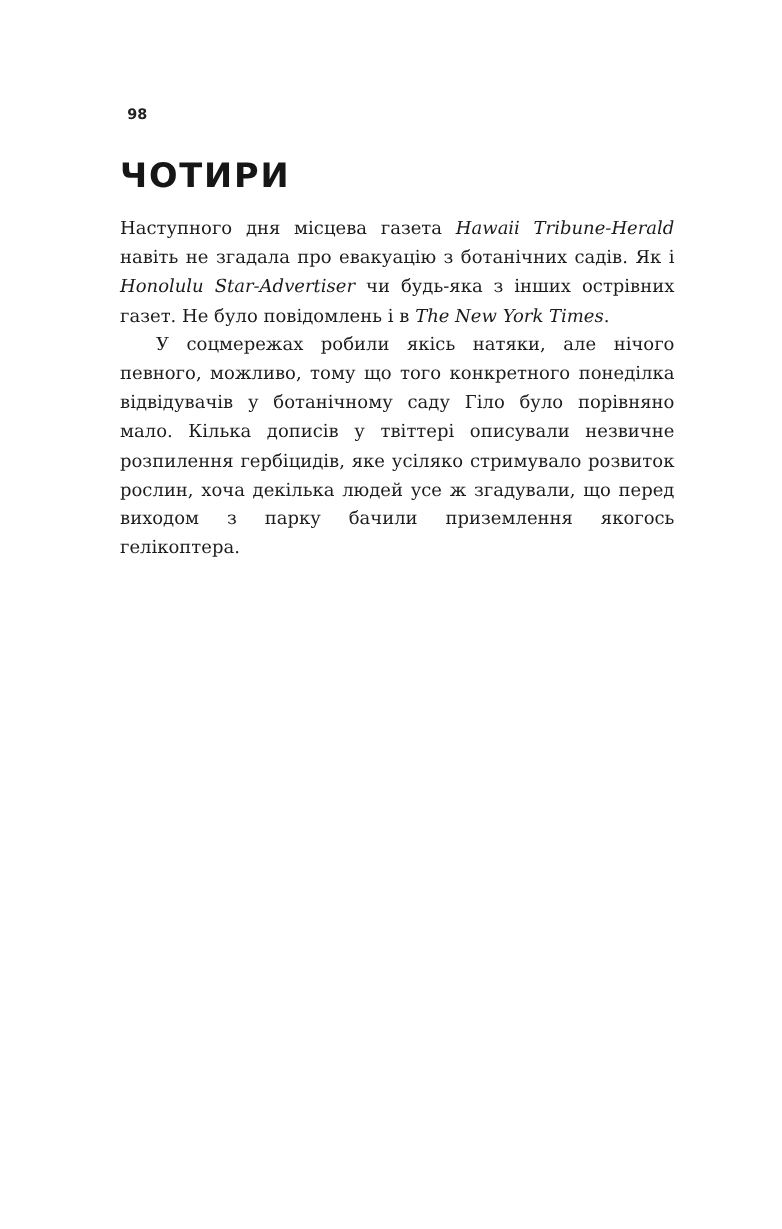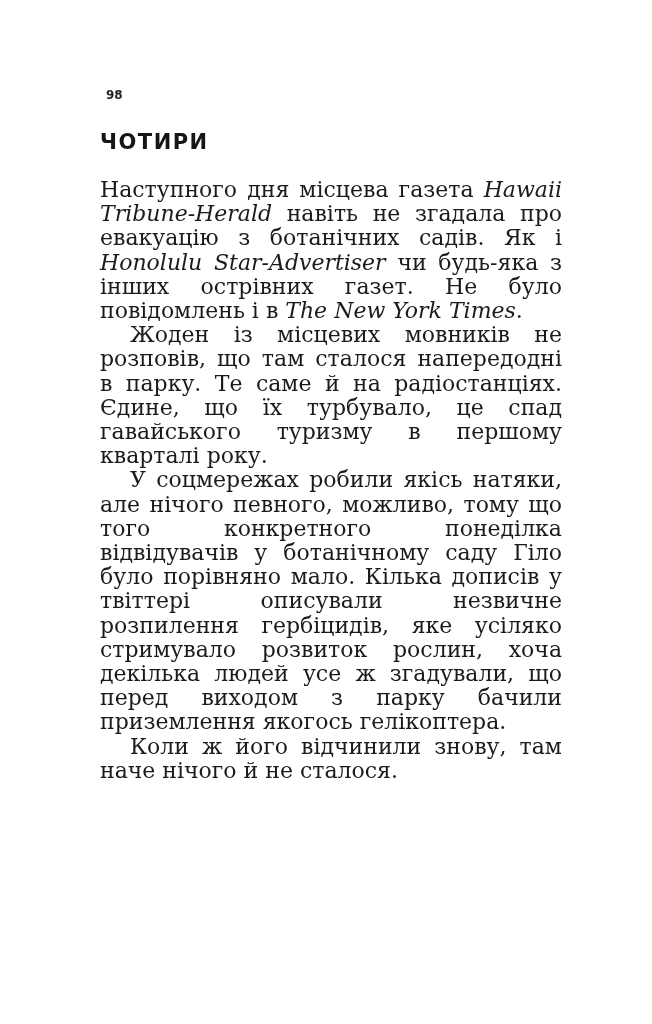--- a/index.html
+++ b/index.html
@@ -25,30 +25,30 @@
     color: #222222;
     font-family: "DejaVu Sans", "Liberation Sans", sans-serif;
   }
   .chapter-title {
     position: absolute;
     top: 130px;
     left: 100px;
     margin: 0;
     font-family: "DejaVu Sans", "Liberation Sans", sans-serif;
     font-weight: 800;
-    font-size: 21px;
+    font-size: 28px;
     letter-spacing: 1.5px;
     color: #161616;
   }
   .text-block {
     position: absolute;
     top: 178px;
     left: 100px;
     width: 462px;
-    font-size: 22px;
+    font-size: 15px;
     line-height: 24.2px;
     text-align: justify;
     color: #1b1b1b;
   }
   .text-block p {
     margin: 0;
     padding: 0;
   }
   .text-block p.indent {
     text-indent: 30px;
@@ -60,17 +60,15 @@
 </head>
 <body>
 
 <div class="page">
   <div class="page-number">98</div>
 
   <h1 class="chapter-title">ЧОТИРИ</h1>
 
   <div class="text-block">
       <p><span>Наступного дня місцева газета </span><em>Hawaii Tribune-Herald</em><span> навіть не згадала про евакуацію з ботанічних садів. Як і </span><em>Honolulu Star-Advertiser</em><span> чи будь-яка з інших острівних газет. Не було повідомлень і в </span><em>The New York Times</em><span>.</span></p>
-      <p class="indent"><span>Жоден із місцевих мовників не розповів, що там сталося напередодні в парку. Те саме й на радіостанціях. Єдине, що їх турбувало, це спад гавайського туризму в першому кварталі року.</span></p>
       <p class="indent"><span>У соцмережах робили якісь натяки, але нічого певного, можливо, тому що того конкретного понеділка відвідувачів у ботанічному саду Гіло було порівняно мало. Кілька дописів у твіттері описували незвичне розпилення гербіцидів, яке усіляко стримувало розвиток рослин, хоча декілька людей усе ж згадували, що перед виходом з парку бачили приземлення якогось гелікоптера.</span></p>
-      <p class="indent"><span>Коли ж його відчинили знову, там наче нічого й не сталося.</span></p>
     </div>
 </div>
 
 </body></html>

